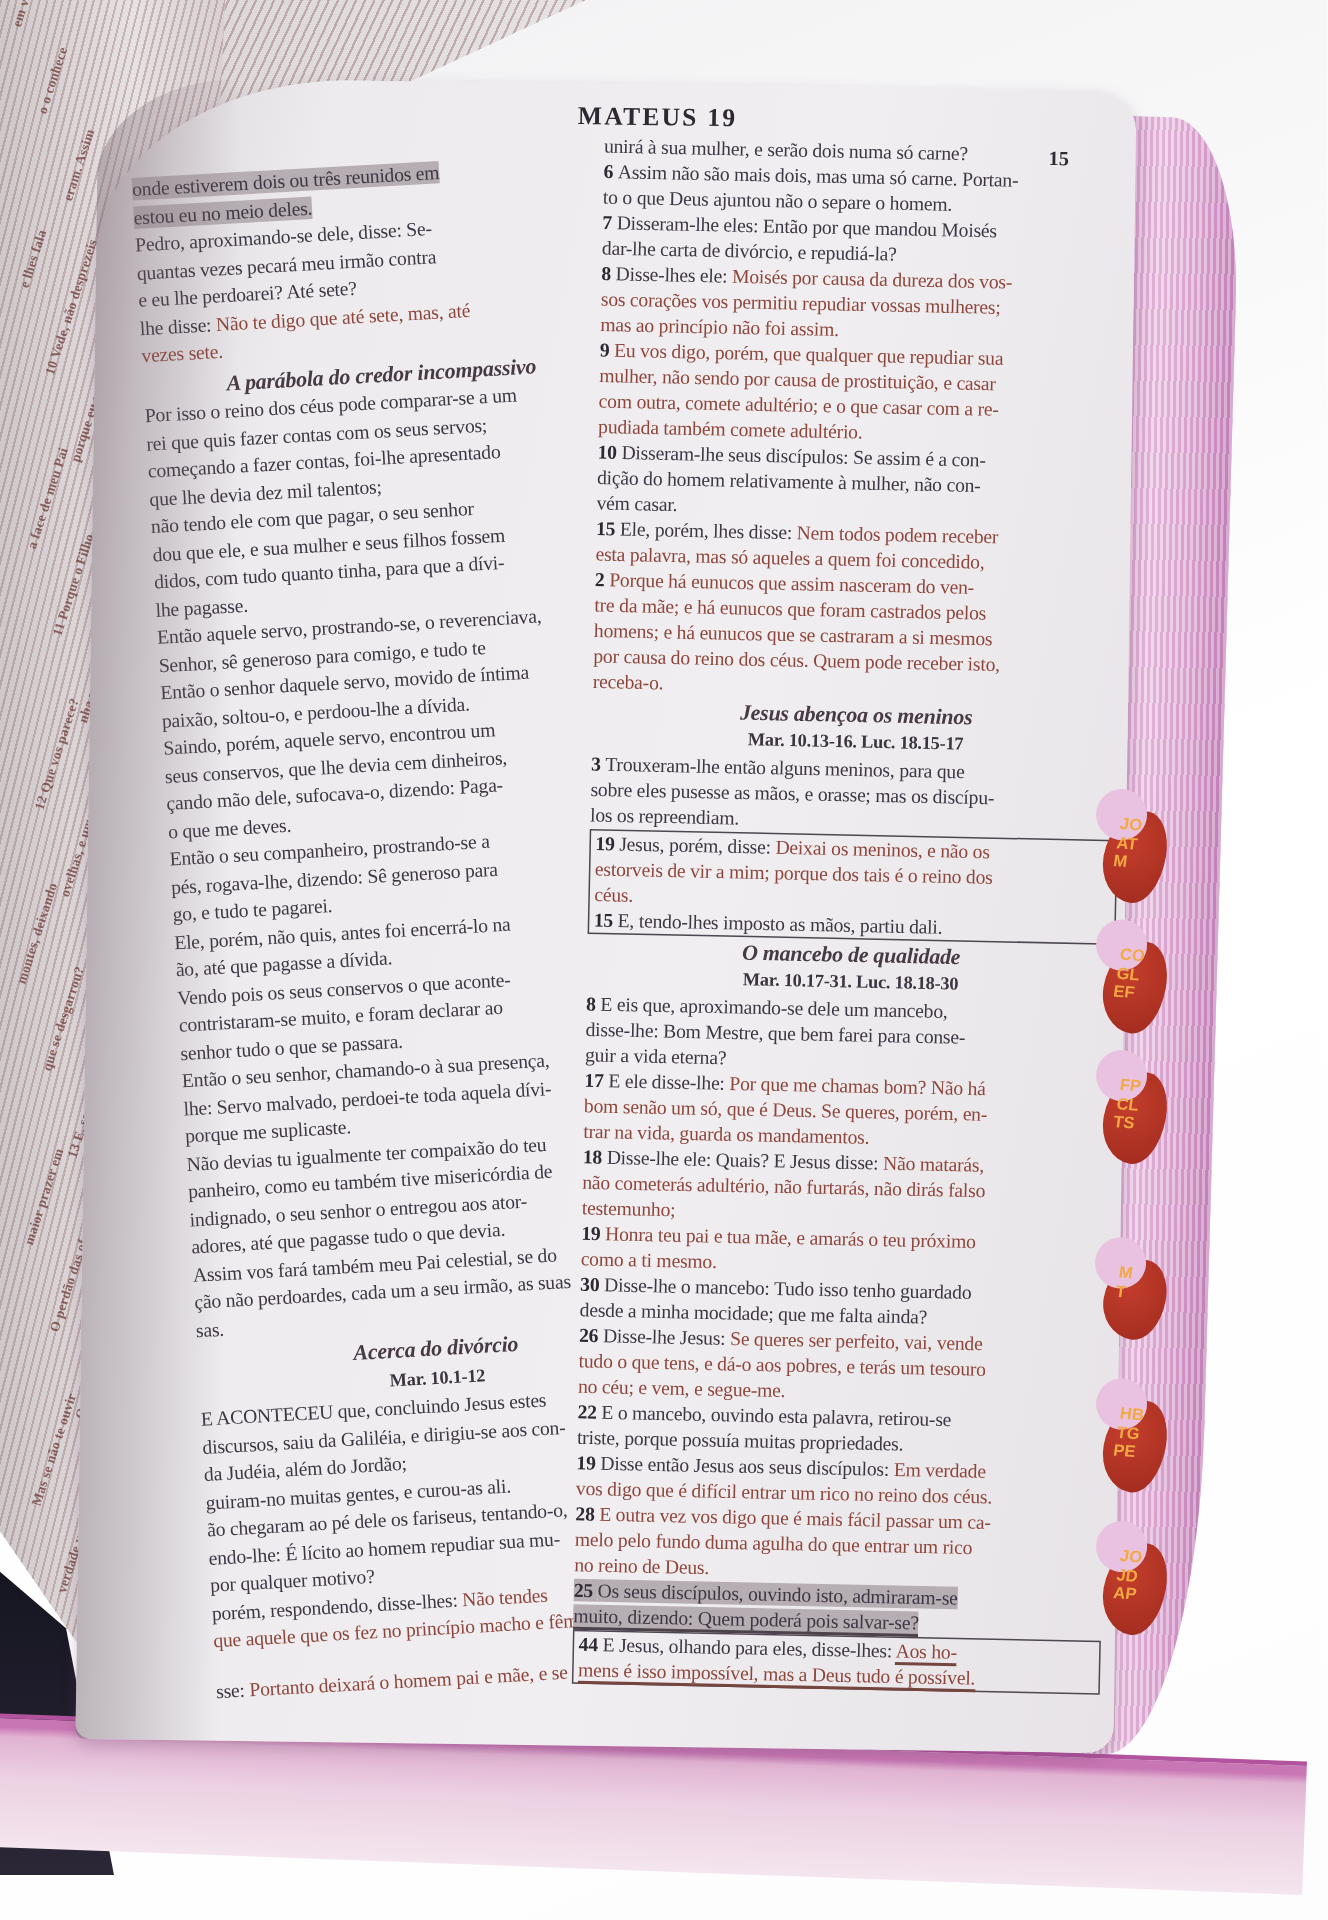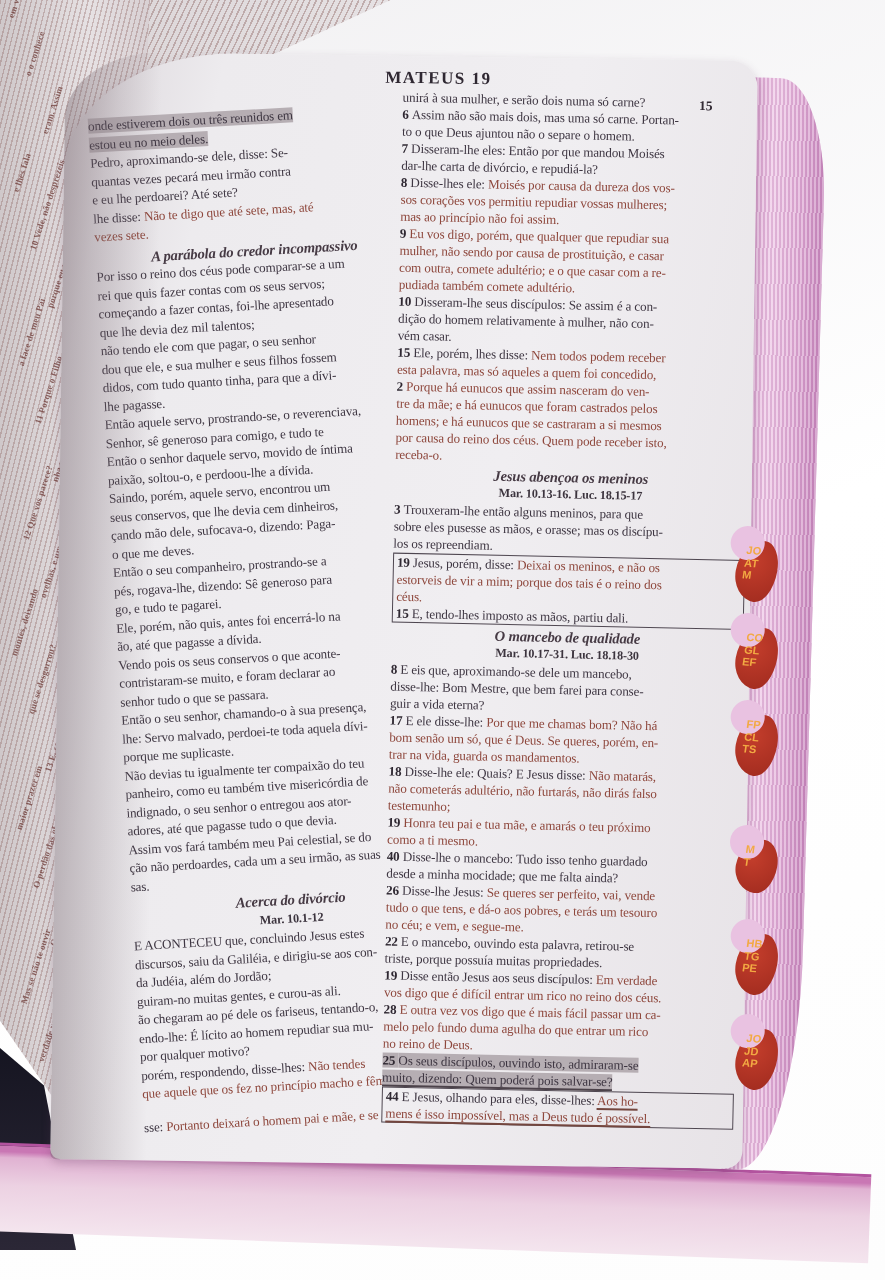--- a/index.html
+++ b/index.html
@@ -239,21 +239,21 @@
         <div class="bline"><span class="s-d">disse-lhe: Bom Mestre, que bem farei para conse-</span></div>
         <div class="bline"><span class="s-d">guir a vida eterna?</span></div>
         <div class="bline"><span class="s-n">17 </span><span class="s-d">E ele disse-lhe: </span><span class="s-r">Por que me chamas bom? Não há</span></div>
         <div class="bline"><span class="s-r">bom senão um só, que é Deus. Se queres, porém, en-</span></div>
         <div class="bline"><span class="s-r">trar na vida, guarda os mandamentos.</span></div>
         <div class="bline"><span class="s-n">18 </span><span class="s-d">Disse-lhe ele: Quais? E Jesus disse: </span><span class="s-r">Não matarás,</span></div>
         <div class="bline"><span class="s-r">não cometerás adultério, não furtarás, não dirás falso</span></div>
         <div class="bline"><span class="s-r">testemunho;</span></div>
         <div class="bline"><span class="s-n">19 </span><span class="s-r">Honra teu pai e tua mãe, e amarás o teu próximo</span></div>
         <div class="bline"><span class="s-r">como a ti mesmo.</span></div>
-        <div class="bline"><span class="s-n">40 </span><span class="s-d">Disse-lhe o mancebo: Tudo isso tenho guardado</span></div>
+        <div class="bline"><span class="s-n">30 </span><span class="s-d">Disse-lhe o mancebo: Tudo isso tenho guardado</span></div>
         <div class="bline"><span class="s-d">desde a minha mocidade; que me falta ainda?</span></div>
         <div class="bline"><span class="s-n">26 </span><span class="s-d">Disse-lhe Jesus: </span><span class="s-r">Se queres ser perfeito, vai, vende</span></div>
         <div class="bline"><span class="s-r">tudo o que tens, e dá-o aos pobres, e terás um tesouro</span></div>
         <div class="bline"><span class="s-r">no céu; e vem, e segue-me.</span></div>
         <div class="bline"><span class="s-n">22 </span><span class="s-d">E o mancebo, ouvindo esta palavra, retirou-se</span></div>
         <div class="bline"><span class="s-d">triste, porque possuía muitas propriedades.</span></div>
         <div class="bline"><span class="s-n">19 </span><span class="s-d">Disse então Jesus aos seus discípulos: </span><span class="s-r">Em verdade</span></div>
         <div class="bline"><span class="s-r">vos digo que é difícil entrar um rico no reino dos céus.</span></div>
         <div class="bline"><span class="s-n">28 </span><span class="s-r">E outra vez vos digo que é mais fácil passar um ca-</span></div>
         <div class="bline"><span class="s-r">melo pelo fundo duma agulha do que entrar um rico</span></div>

